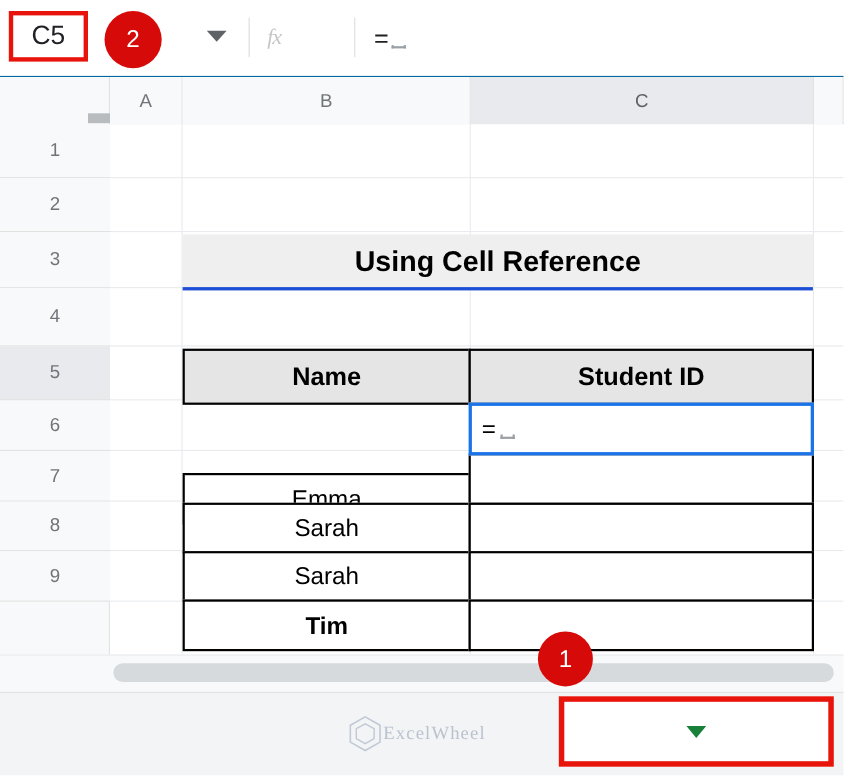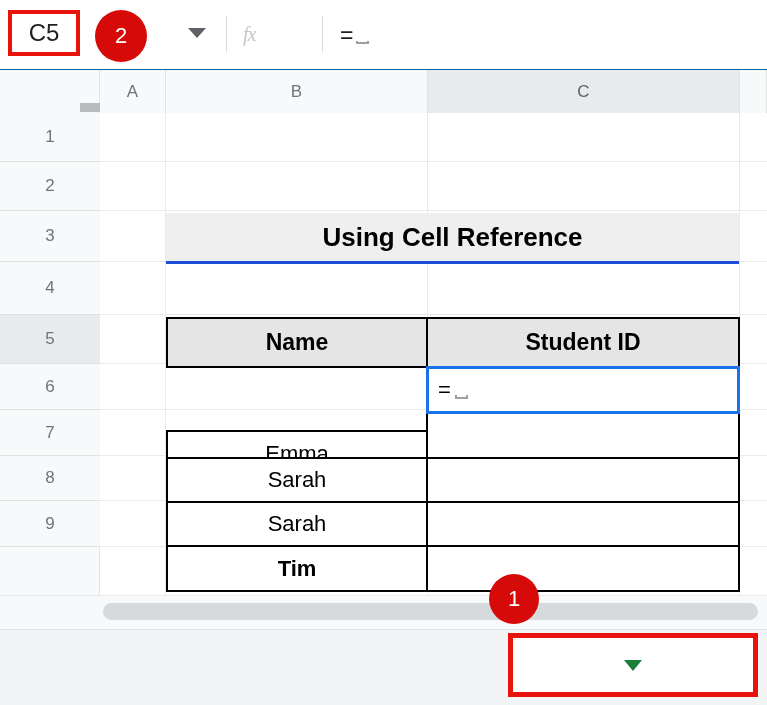--- a/index.html
+++ b/index.html
@@ -310,20 +310,27 @@
 
   <div class="badge" id="badge-1">1</div>
 
   <div class="tabbar">
     
     
     
     
   </div>
 
+  <div class="watermark">
+    <svg class="watermark-hex" viewBox="0 0 40 40">
+      <polygon points="20,3 35,11.5 35,28.5 20,37 5,28.5 5,11.5" fill="none" stroke="#9aa6bb" stroke-width="1.6"></polygon>
+      <polygon points="20,10 29,15 29,25 20,30 11,25 11,15" fill="none" stroke="#9aa6bb" stroke-width="1.4"></polygon>
+    </svg>
+    <span class="watermark-text">ExcelWheel</span>
+  </div>
 
   <div id="tab-single-cell-wrap">
     <div id="tab-single-cell">
       <span class="tab-caret"></span>
     </div>
   </div>
 
 </div>
 
 </body></html>

